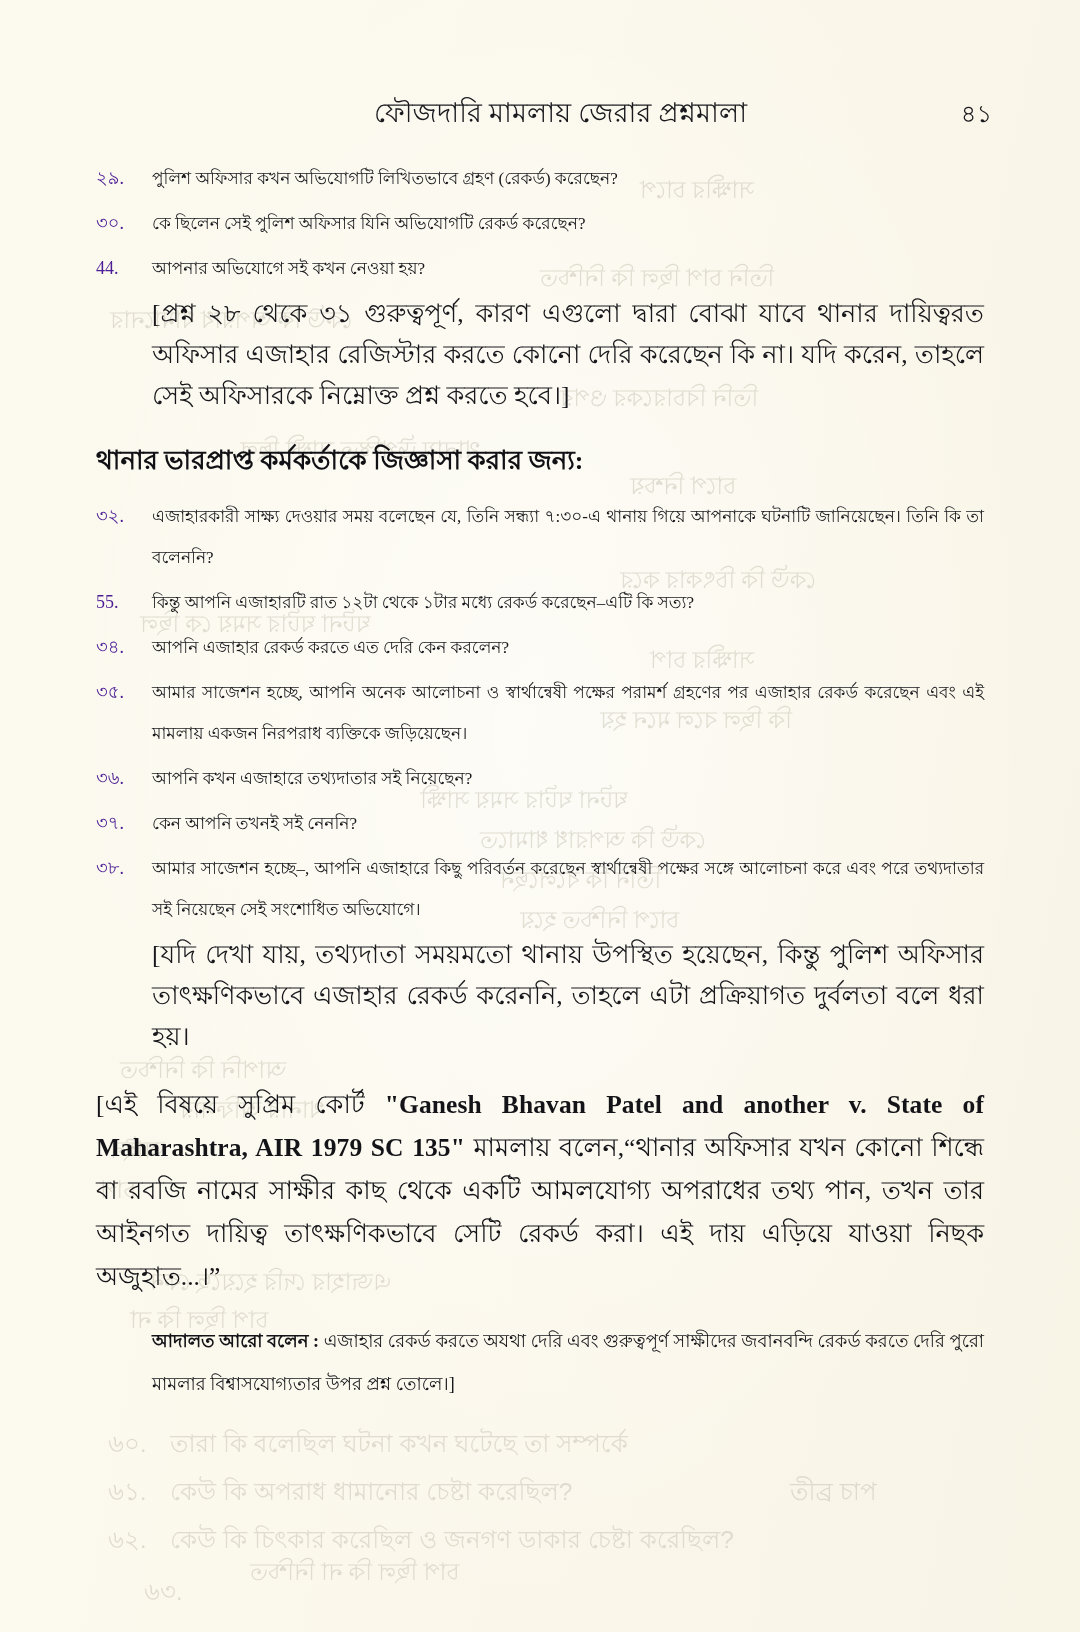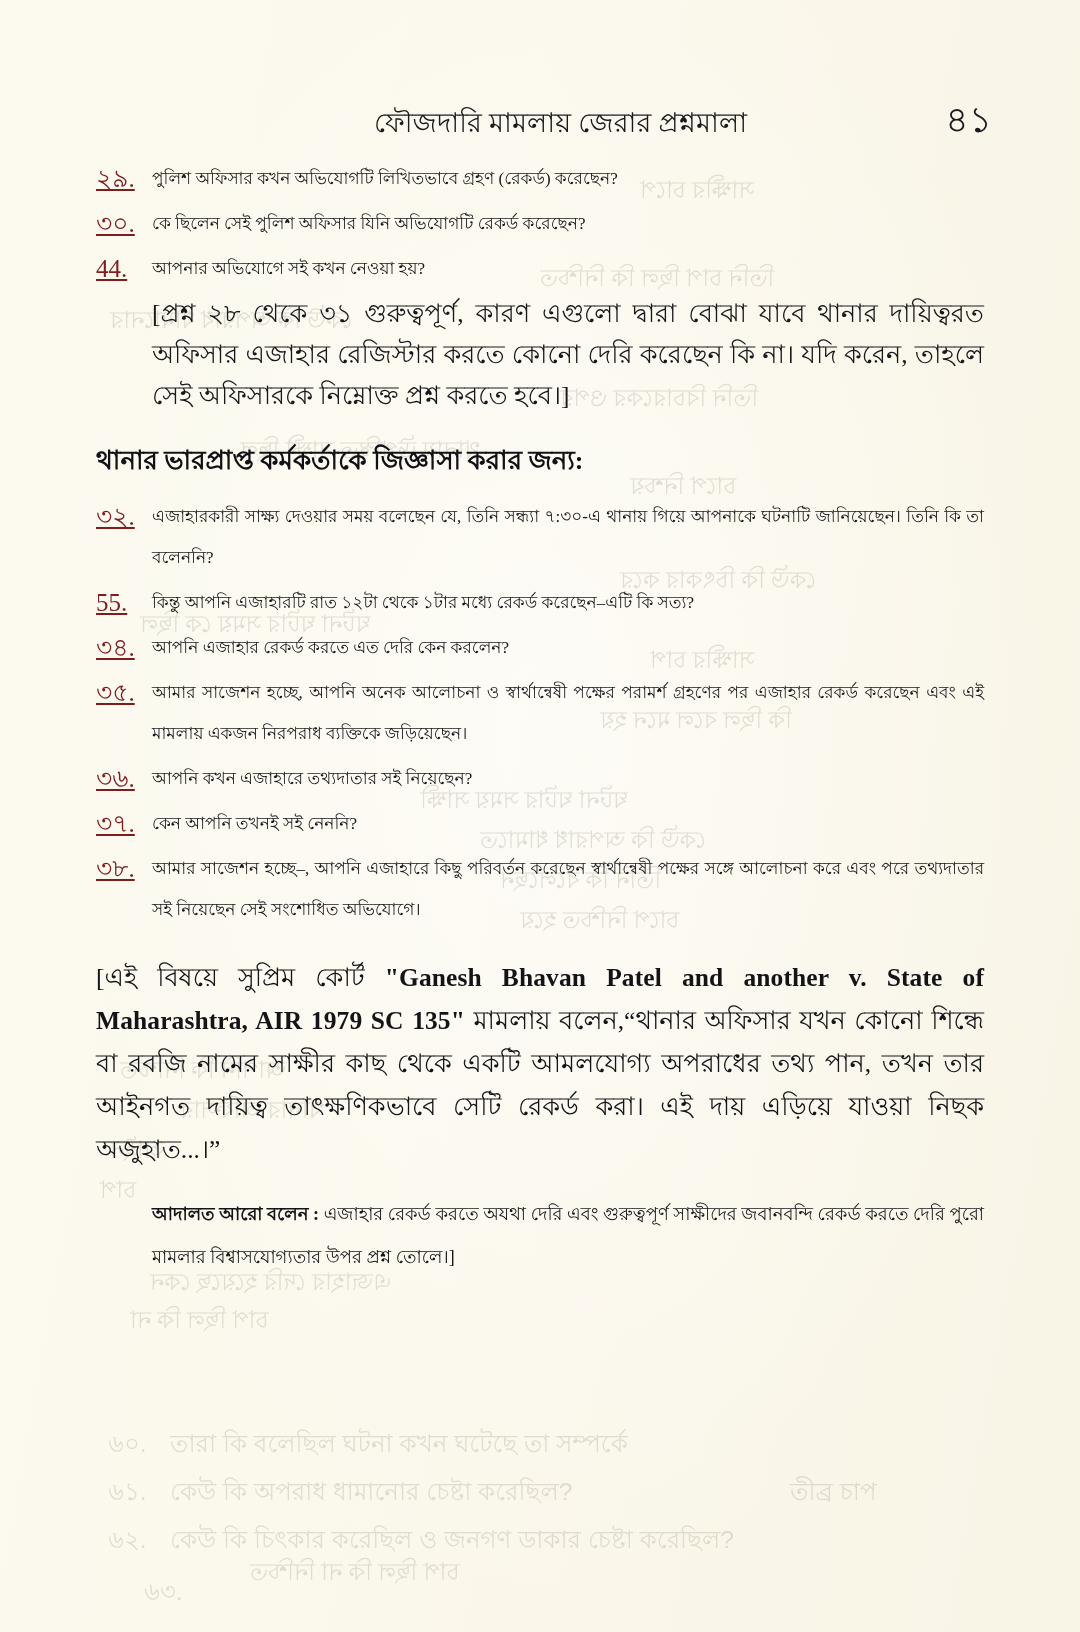--- a/index.html
+++ b/index.html
@@ -46,43 +46,42 @@
   }
   .header-title {
     font-size: 27px;
     letter-spacing: 0.2px;
     margin-left: 278px;
     white-space: nowrap;
     color: #1a1a1e;
   }
   .header-pageno {
     margin-left: auto;
-    font-size: 36px;
+    font-size: 24px;
     color: #1a1a1e;
   }
 
   
   .content {
     position: absolute;
     top: 158px;
     left: 96px;
     width: 888px;
   }
 
   .qitem {
     display: flex;
     align-items: flex-start;
     margin-bottom: 4px;
   }
   .qnum {
     flex: 0 0 56px;
-    font-size: 25px;
+    font-size: 18px;
     line-height: 41px;
-    color: #7f1d1d;
-    text-decoration: underline;
+    color: #4c1d95;
   }
   .qtext {
     flex: 1 1 auto;
     font-size: 17px;
     line-height: 41px;
     text-align: justify;
     text-justify: inter-word;
     color: #18181c;
   }
   .qtext.single {
@@ -255,20 +254,21 @@
     <div class="qitem">
       <div class="qnum">৩৭.</div>
       <div class="qtext single">কেন আপনি তখনই সই নেননি?</div>
     </div>
 
     <div class="qitem">
       <div class="qnum">৩৮.</div>
       <div class="qtext">আমার সাজেশন হচ্ছে–, আপনি এজাহারে কিছু পরিবর্তন করেছেন স্বার্থান্বেষী পক্ষের সঙ্গে আলোচনা করে এবং পরে তথ্যদাতার সই নিয়েছেন সেই সংশোধিত অভিযোগে।</div>
     </div>
 
+    <div class="note">[যদি দেখা যায়, তথ্যদাতা সময়মতো থানায় উপস্থিত হয়েছেন, কিন্তু পুলিশ অফিসার তাৎক্ষণিকভাবে এজাহার রেকর্ড করেননি, তাহলে এটা প্রক্রিয়াগত দুর্বলতা বলে ধরা হয়।</div>
 
     <div class="citation">
       <span>[এই বিষয়ে সুপ্রিম কোর্ট </span><span class="casename">"Ganesh Bhavan Patel and another v. State of Maharashtra, AIR 1979 SC 135"</span><span> মামলায় বলেন,“থানার অফিসার যখন কোনো শিন্ধে বা রবজি নামের সাক্ষীর কাছ থেকে একটি আমলযোগ্য অপরাধের তথ্য পান, তখন তার আইনগত দায়িত্ব তাৎক্ষণিকভাবে সেটি রেকর্ড করা। এই দায় এড়িয়ে যাওয়া নিছক অজুহাত...।”</span>
     </div>
 
     <div class="court-extra indent-block">
       <span class="lead">আদালত আরো বলেন :</span><span> এজাহার রেকর্ড করতে অযথা দেরি এবং গুরুত্বপূর্ণ সাক্ষীদের জবানবন্দি রেকর্ড করতে দেরি পুরো মামলার বিশ্বাসযোগ্যতার উপর প্রশ্ন তোলে।]</span>
     </div>
 
   </div>

